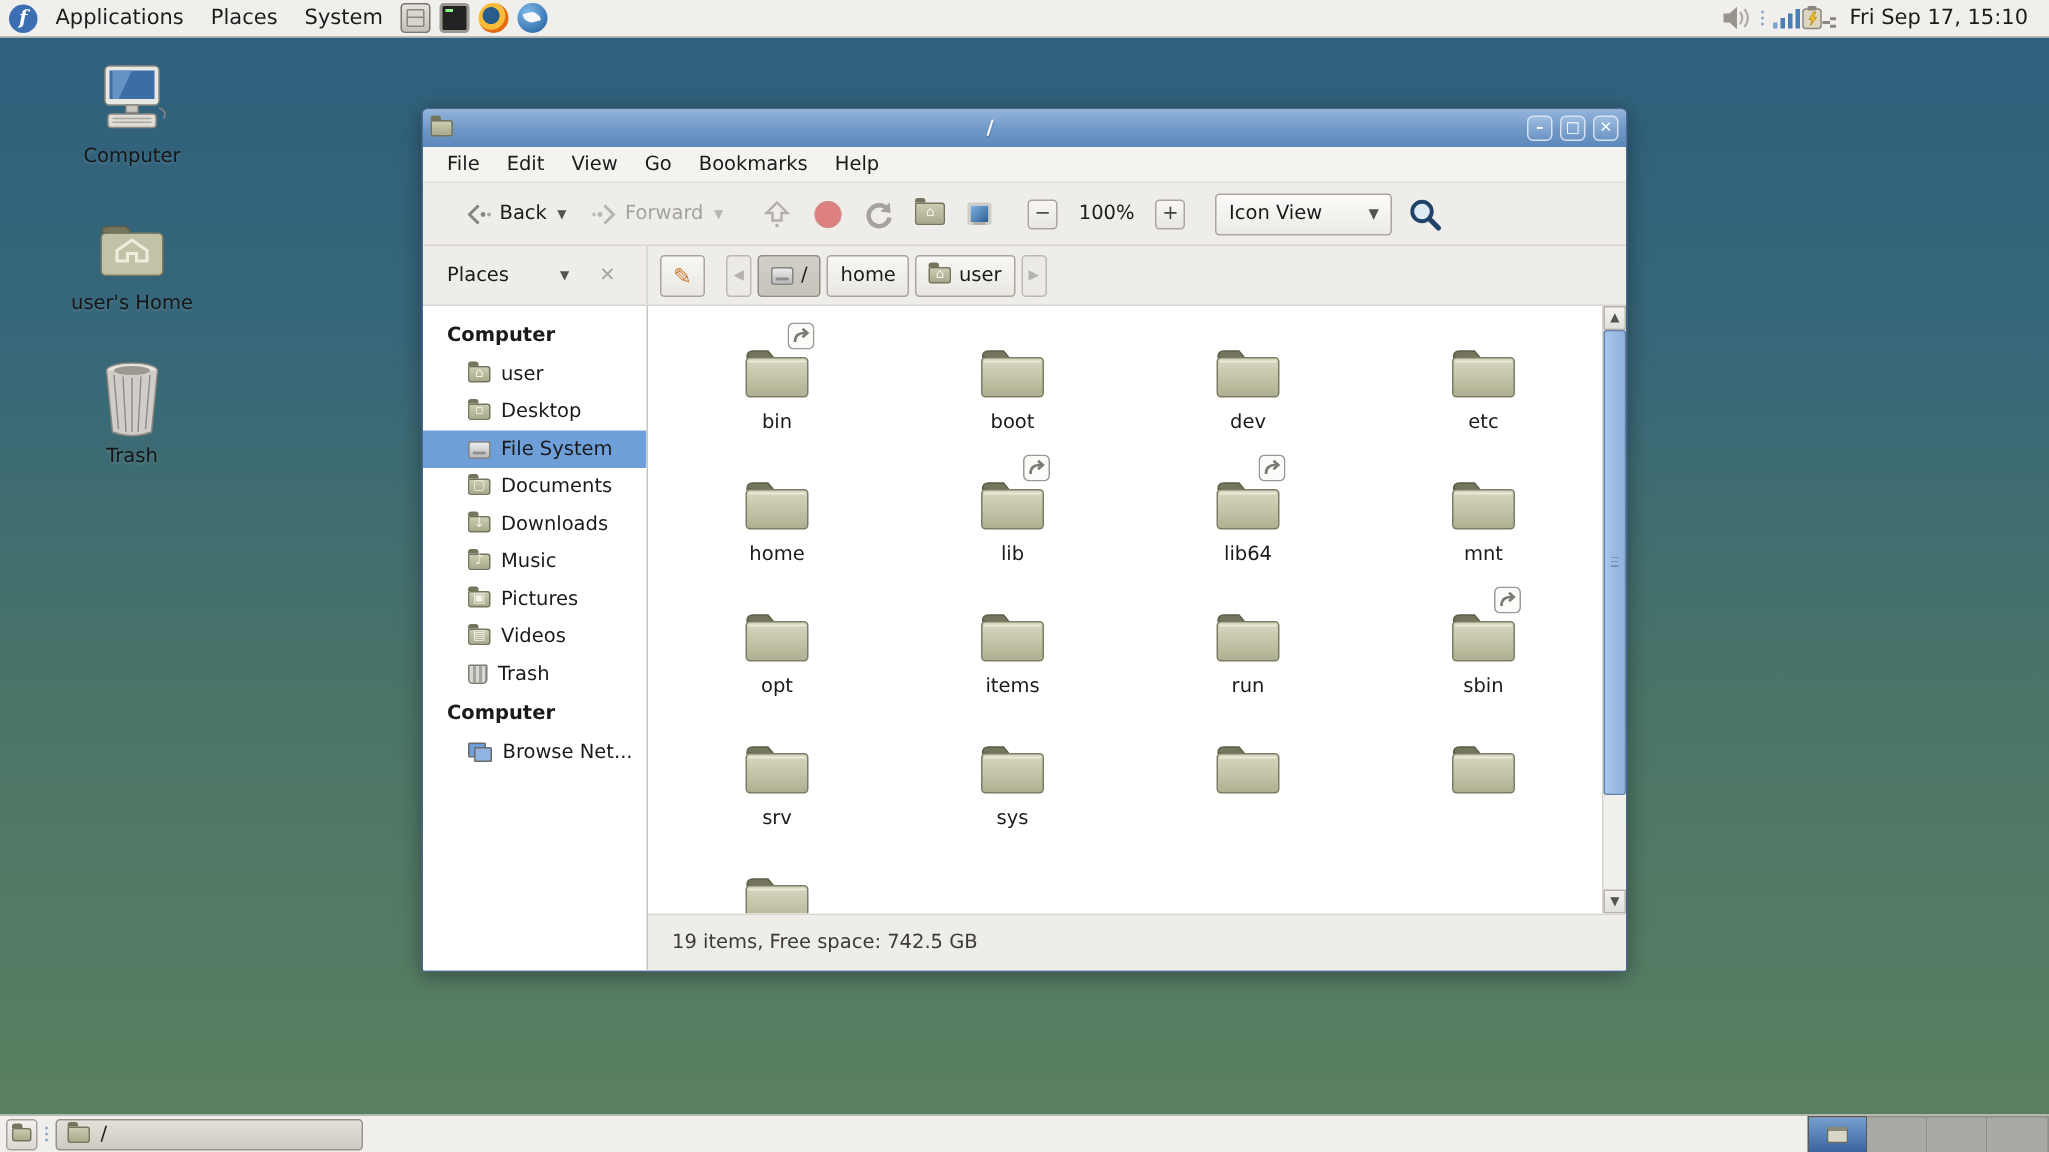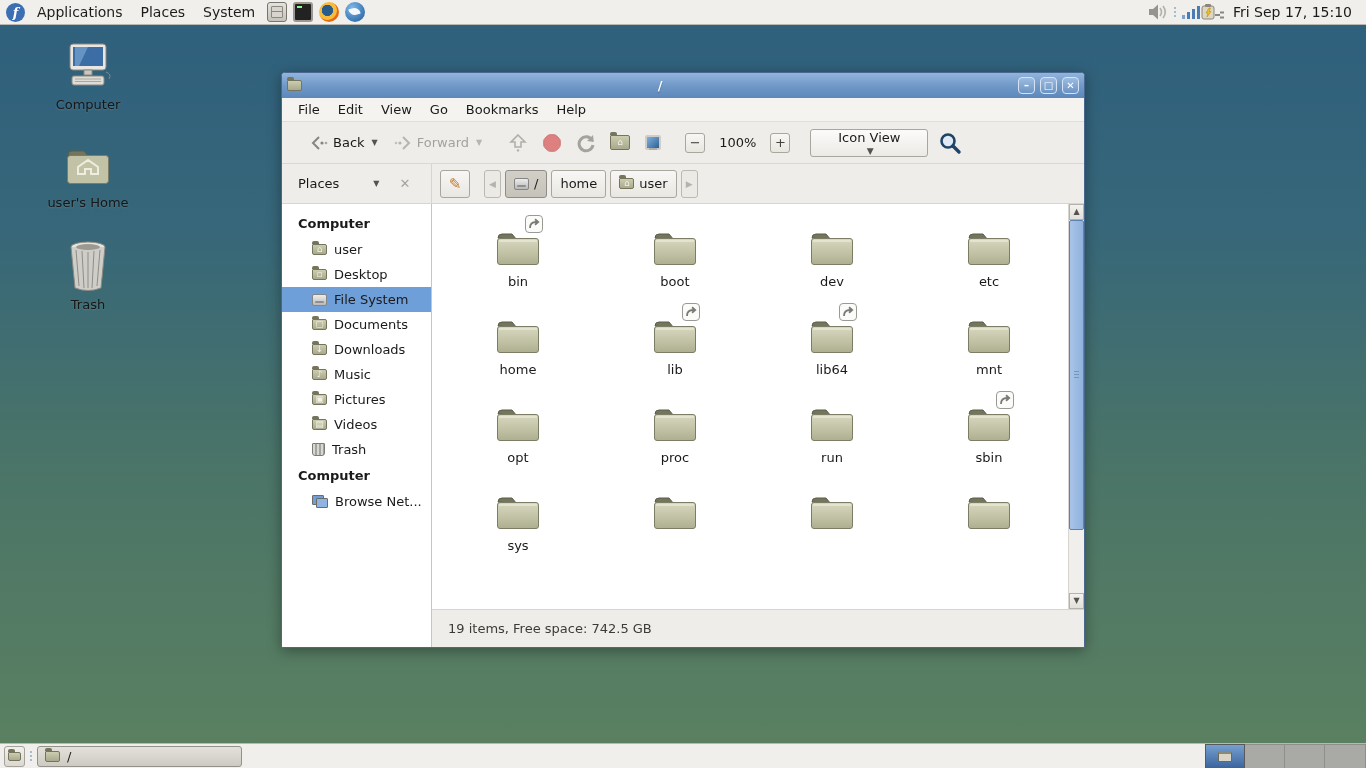--- a/index.html
+++ b/index.html
@@ -43,21 +43,21 @@
 
   .toolbar { height:42px; background:#efede9; display:flex; align-items:center; padding:0 22px; gap:4px; border-bottom:1px solid #dbd8d2; }
   .nav-btn { display:flex; align-items:center; gap:5px; padding:4px 6px; border-radius:3px; }
   .nav-btn .txt { font-size:13px; }
   .nav-btn.disabled .txt { color:#a4a29c; }
   .caret { font-size:8px; color:#55534e; margin-left:2px;}
   .caret.dim { color:#b7b5af; }
   .tool-ic { width:24px; height:24px; display:flex; align-items:center; justify-content:center; margin:0 3px;}
   .zoom-btn { width:20px; height:20px; border:1px solid #a9a69e; border-radius:3px; background:linear-gradient(#f8f7f4,#e8e6e0); color:#44423d; font-size:13px; line-height:17px; text-align:center; margin:0 2px;}
   .zoom-lvl { font-size:13px; padding:0 8px; }
-  .combo { width:118px; height:28px; border:1px solid #a9a69e; border-radius:3px; background:linear-gradient(#fcfbfa,#eceae5); display:flex; align-items:center; padding:0 8px; margin-left:14px;flex-direction:column;}
+  .combo { width:118px; height:28px; border:1px solid #a9a69e; border-radius:3px; background:linear-gradient(#fcfbfa,#eceae5); display:flex; align-items:center; padding:0 8px; margin-left:14px;}
   .combo .val { flex:1; font-size:13px; }
   .combo .caret { font-size:9px; }
 
   .pathbar { height:40px; background:#efede9; display:flex; align-items:center; border-bottom:1px solid #d8d5cf; }
   .places-head { width:150px; height:100%; display:flex; align-items:center; padding:0 10px 0 16px; gap:6px; border-right:1px solid #d8d5cf;}
   .places-head .ph-label { flex:0 0 auto; font-size:13px; }
   .places-head .ph-caret { font-size:8px; color:#55534e; margin-left:28px;}
   .places-head .ph-close { margin-left:14px; color:#a7a5a0; font-size:13px; font-weight:bold;}
   .crumbs { display:flex; align-items:center; gap:4px; padding-left:8px; }
   .sq-btn { height:28px; border:1px solid #a9a69e; border-radius:3px; background:linear-gradient(#f8f7f5,#e9e7e1); display:flex; align-items:center; justify-content:center; padding:0 8px; gap:5px; font-size:13px;}
@@ -523,21 +523,21 @@
                       <stop offset="0.55" stop-color="#c2c2a6"></stop>
                       <stop offset="1" stop-color="#aeae90"></stop>
                     </linearGradient>
                   </defs>
                   <path d="M3 9 q0-4 4-4 h10 l5 6 z" fill="#73755c" stroke="#5c5e49"></path>
                   <rect x="2.5" y="9.5" width="41" height="26" rx="2.5" fill="url(#fg)" stroke="#7c7d64"></rect>
                   <path d="M4 12 h38" stroke="#e9e9d8" stroke-width="1.4"></path>
                 </svg>
                 
               </span>
-              <span class="name">proc</span>
+              <span class="name">items</span>
             </div>
 
 
             <div class="cell">
               <span class="icon-wrap">
                 <svg width="46" height="38" viewBox="0 0 46 38">
                   <defs>
                     <linearGradient id="fg" x1="0" y1="0" x2="0" y2="1">
                       <stop offset="0" stop-color="#d8d8c0"></stop>
                       <stop offset="0.55" stop-color="#c2c2a6"></stop>
@@ -572,20 +572,38 @@
                     <rect x="0.5" y="0.5" width="17" height="17" rx="3.5" fill="#fbfbfa" stroke="#9a9a95"></rect>
                     <path d="M5 13 Q5 7 11 7 L12.5 7" fill="none" stroke="#7b7b76" stroke-width="1.8"></path>
                     <path d="M10 4.2 L13.2 7 L10 9.8" fill="none" stroke="#7b7b76" stroke-width="1.8"></path>
                   </svg>
                   
                 </span>
               </span>
               <span class="name">sbin</span>
             </div>
 
+            <div class="cell">
+              <span class="icon-wrap">
+                <svg width="46" height="38" viewBox="0 0 46 38">
+                  <defs>
+                    <linearGradient id="fg" x1="0" y1="0" x2="0" y2="1">
+                      <stop offset="0" stop-color="#d8d8c0"></stop>
+                      <stop offset="0.55" stop-color="#c2c2a6"></stop>
+                      <stop offset="1" stop-color="#aeae90"></stop>
+                    </linearGradient>
+                  </defs>
+                  <path d="M3 9 q0-4 4-4 h10 l5 6 z" fill="#73755c" stroke="#5c5e49"></path>
+                  <rect x="2.5" y="9.5" width="41" height="26" rx="2.5" fill="url(#fg)" stroke="#7c7d64"></rect>
+                  <path d="M4 12 h38" stroke="#e9e9d8" stroke-width="1.4"></path>
+                </svg>
+                
+              </span>
+              <span class="name">srv</span>
+            </div>
 
             <div class="cell">
               <span class="icon-wrap">
                 <svg width="46" height="38" viewBox="0 0 46 38">
                   <defs>
                     <linearGradient id="fg" x1="0" y1="0" x2="0" y2="1">
                       <stop offset="0" stop-color="#d8d8c0"></stop>
                       <stop offset="0.55" stop-color="#c2c2a6"></stop>
                       <stop offset="1" stop-color="#aeae90"></stop>
                     </linearGradient>

